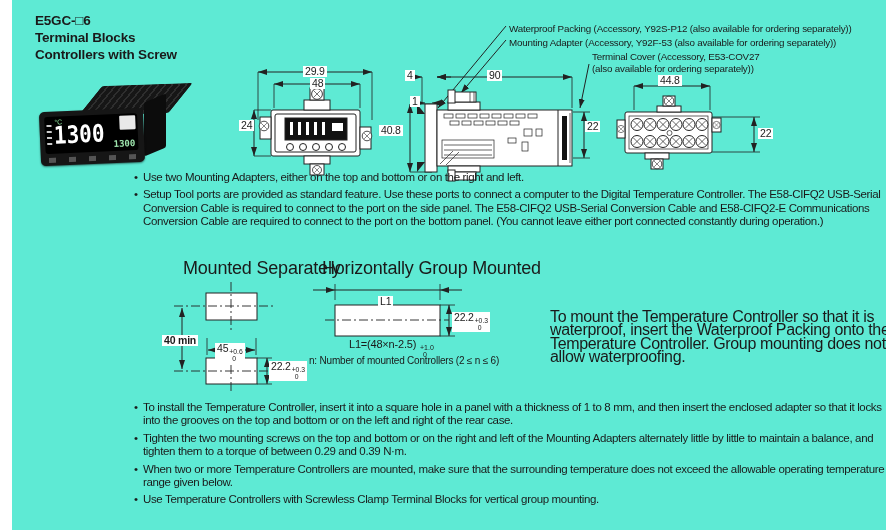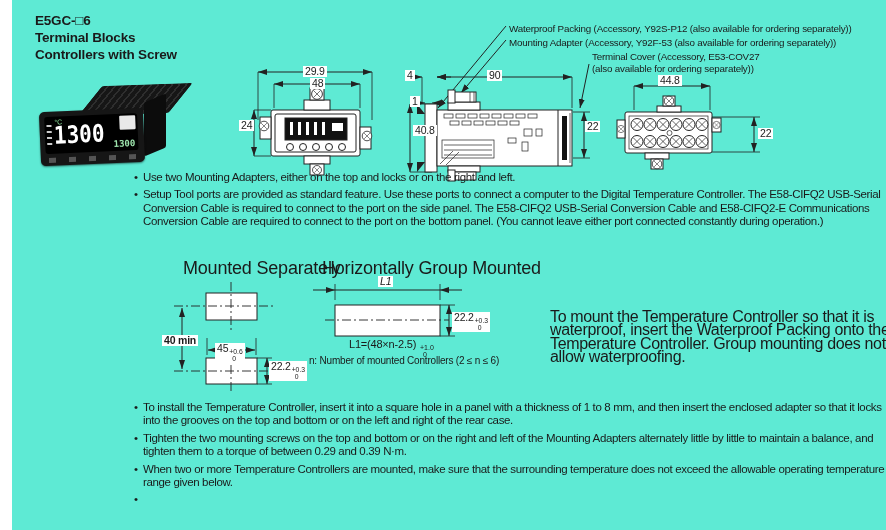--- a/index.html
+++ b/index.html
@@ -250,29 +250,29 @@
   <div class="callout" style="left:497px;top:37px;">Mounting Adapter (Accessory, Y92F-53 (also available for ordering separately))</div>
   <div class="callout" style="left:580px;top:51px;">Terminal Cover (Accessory, E53-COV27</div>
   <div class="callout" style="left:580px;top:63px;">(also available for ordering separately))</div>
 
   <div class="dim-label" style="left:291px;top:66px;">29.9</div>
   <div class="dim-label" style="left:298px;top:78px;">48</div>
   <div class="dim-label" style="left:227px;top:120px;">24</div>
   <div class="dim-label" style="left:393px;top:70px;">4</div>
   <div class="dim-label" style="left:475px;top:70px;">90</div>
   <div class="dim-label" style="left:398px;top:96px;">1</div>
-  <div class="dim-label" style="left:401px;top:125px;text-align:center;">40.8</div>
+  <div class="dim-label" style="left:367px;top:125px;text-align:center;">40.8</div>
   <div class="dim-label" style="left:573px;top:121px;">22</div>
   <div class="dim-label" style="left:646px;top:75px;">44.8</div>
   <div class="dim-label" style="left:746px;top:128px;">22</div>
 
   <div class="notes" style="left:122px;top:171px;">
     <div class="note">
       <span class="blt">•</span>
-      <span>Use two Mounting Adapters, either on the top and locks or on the right and left.</span>
+      <span>Use two Mounting Adapters, either on the top and bottom or on the right and left.</span>
     </div>
     <div class="note">
       <span class="blt">•</span>
       <span>Setup Tool ports are provided as standard feature. Use these ports to connect a computer to the Digital Temperature Controller. The E58-CIFQ2 USB-Serial Conversion Cable is required to connect to the port on the side panel. The E58-CIFQ2 USB-Serial Conversion Cable and E58-CIFQ2-E Communications Conversion Cable are required to connect to the port on the bottom panel. (You cannot leave either port connected constantly during operation.)</span>
     </div>
   </div>
 
   <div class="mount-head" style="left:171px;top:258px;">Mounted Separately</div>
   <div class="mount-head" style="left:310px;top:258px;">Horizontally Group Mounted</div>
 
@@ -317,21 +317,21 @@
         <span>+0.6</span>
         <span class="dn">0</span>
       </span>
   </div>
   <div class="dim-label" style="left:257px;top:361px;">
     <span>22.2</span><span class="tol">
         <span>+0.3</span>
         <span class="dn">0</span>
       </span>
   </div>
-  <div class="dim-label" style="left:366px;top:276px;font-style:italic;">L1</div>
+  <div class="dim-label" style="left:366px;top:296px;">L1</div>
   <div class="dim-label" style="left:440px;top:312px;">
     <span>22.2</span><span class="tol">
         <span>+0.3</span>
         <span class="dn">0</span>
       </span>
   </div>
   <div class="formula" style="left:337px;top:338px;">
     <span>L1=(48×n-2.5)</span> <span class="tol" style="font-size:7px;">
         <span>+1.0</span>
         <span class="dn">0</span>
@@ -349,16 +349,17 @@
     <div class="note">
       <span class="blt">•</span>
       <span>Tighten the two mounting screws on the top and bottom or on the right and left of the Mounting Adapters alternately little by little to maintain a balance, and tighten them to a torque of between 0.29 and 0.39 N·m.</span>
     </div>
     <div class="note">
       <span class="blt">•</span>
       <span>When two or more Temperature Controllers are mounted, make sure that the surrounding temperature does not exceed the allowable operating temperature range given below.</span>
     </div>
     <div class="note">
       <span class="blt">•</span>
+      <span>Use Temperature Controllers with Screwless Clamp Terminal Blocks for vertical group mounting.</span>
     </div>
   </div>
 
 </div>
 
 </body></html>

